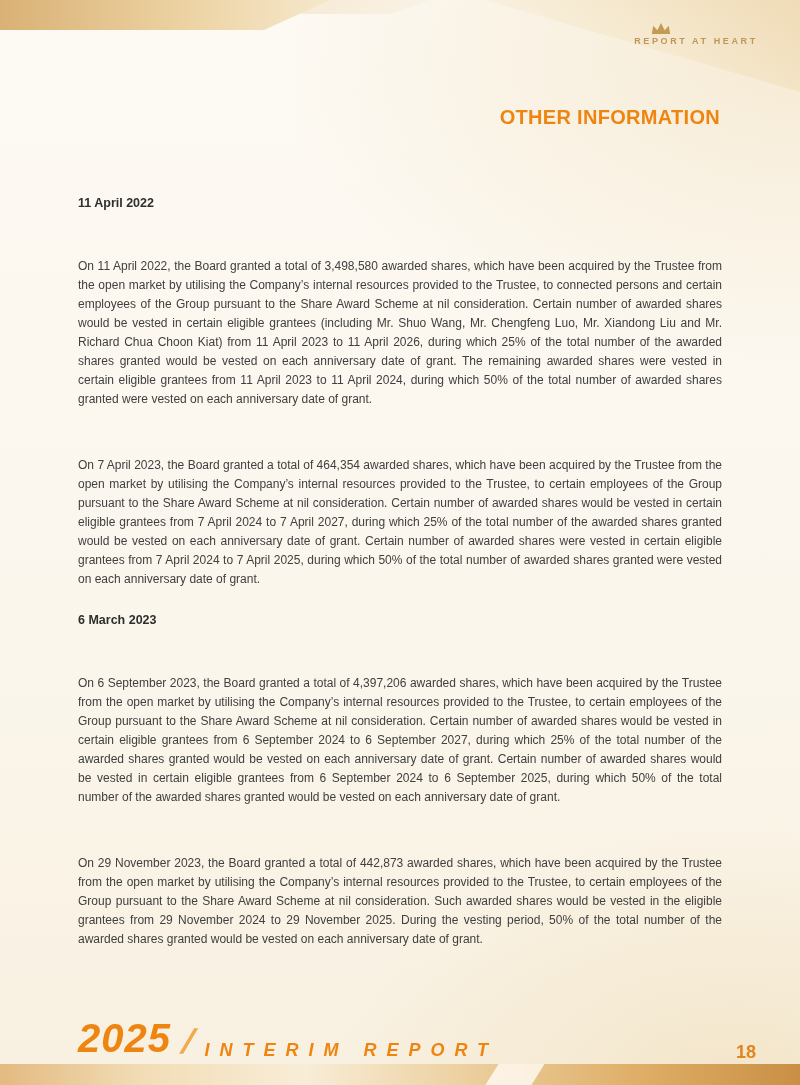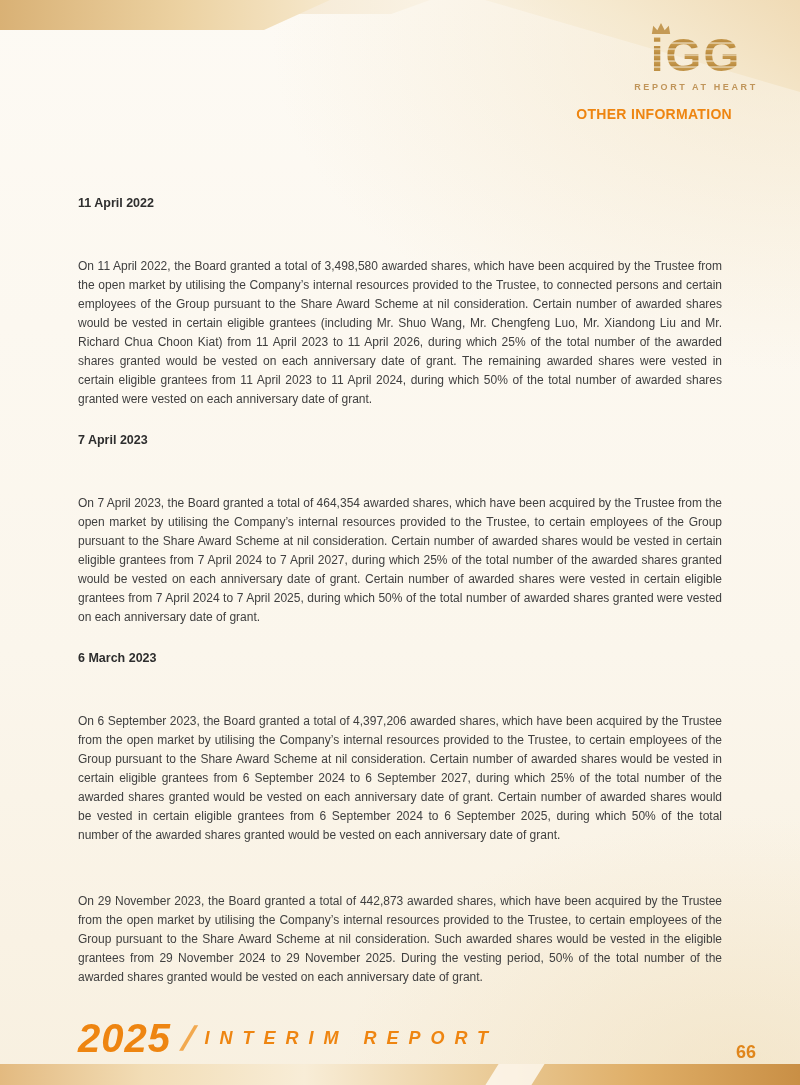--- a/index.html
+++ b/index.html
@@ -46,33 +46,33 @@
   .crown { position:absolute; top:4px; left:32px; width:22px; height:13px; }
   .logo-text {
     font-weight:bold; font-size:46px; line-height:46px; letter-spacing:2px;
     background:repeating-linear-gradient(180deg,#c79a4e 0px,#b98a3e 4px,#f6eedb 5px,#c79a4e 6px);
     -webkit-background-clip:text; background-clip:text; color:transparent;
   }
   .logo-tagline {
     margin-top:4px; font-size:9px; font-weight:bold; letter-spacing:2.6px; color:#c0955a;
   }
   .section-title {
-    position:absolute; top:106px; right:68px;
-    font-size:14px; font-weight:bold; color:#ee8511; letter-spacing:.3px;
+    position:absolute; top:106px; right:80px;
+    font-size:20px; font-weight:bold; color:#ee8511; letter-spacing:.3px;
   }
 
   
   .content { position:absolute; top:196px; left:78px; width:644px; color:#3c3c3c; }
   .block { margin-bottom:24px; }
   .block h2 { font-size:12.5px; font-weight:bold; color:#2e2e2e; margin-bottom:15px; }
   .block p  { font-size:12px; line-height:19px; text-align:justify; color:#404040;margin-top:47px; }
 
   
   .footer-brand {
-    position:absolute; left:78px; bottom:24px; display:flex; align-items:center; gap:12px;
+    position:absolute; left:78px; bottom:24px; display:flex; align-items:flex-end; gap:12px;
     color:#ee8511; font-style:italic; font-weight:bold;
   }
   .footer-year  { font-size:40px; letter-spacing:1px; }
   .footer-slash { font-size:34px; color:#f2a94f; transform:skewX(-12deg); }
   .footer-report{ font-size:18px; letter-spacing:10px; }
   .page-number  { position:absolute; right:44px; bottom:22px; font-size:18px; font-weight:bold; color:#e0861c; z-index:2; }
 </style>
 </head>
 <body>
 
@@ -80,53 +80,51 @@
 
   <div class="deco-top-left-2"></div>
   <div class="deco-top-left"></div>
   <div class="deco-top-right"></div>
 
   <header>
     <div class="logo">
       <svg class="crown" viewBox="0 0 24 14" aria-hidden="true">
         <path d="M2 13 L3.5 4 L8 9 L12 1 L16 9 L20.5 4 L22 13 Z" fill="#c49a55"></path>
       </svg>
-      <div class="logo-text">iGG</div>
       <div class="logo-tagline">REPORT AT HEART</div>
     </div>
     <h1 class="section-title">OTHER INFORMATION</h1>
   </header>
 
   <main class="content">
 
     <section class="block">
       <h2>11 April 2022</h2>
       <p>On 11 April 2022, the Board granted a total of 3,498,580 awarded shares, which have been acquired by the Trustee from the open market by utilising the Company’s internal resources provided to the Trustee, to connected persons and certain employees of the Group pursuant to the Share Award Scheme at nil consideration. Certain number of awarded shares would be vested in certain eligible grantees (including Mr. Shuo Wang, Mr. Chengfeng Luo, Mr. Xiandong Liu and Mr. Richard Chua Choon Kiat) from 11 April 2023 to 11 April 2026, during which 25% of the total number of the awarded shares granted would be vested on each anniversary date of grant. The remaining awarded shares were vested in certain eligible grantees from 11 April 2023 to 11 April 2024, during which 50% of the total number of awarded shares granted were vested on each anniversary date of grant.</p>
     </section>
 
     <section class="block">
-      <h2>7 April 2023</h2>
       <p>On 7 April 2023, the Board granted a total of 464,354 awarded shares, which have been acquired by the Trustee from the open market by utilising the Company’s internal resources provided to the Trustee, to certain employees of the Group pursuant to the Share Award Scheme at nil consideration. Certain number of awarded shares would be vested in certain eligible grantees from 7 April 2024 to 7 April 2027, during which 25% of the total number of the awarded shares granted would be vested on each anniversary date of grant. Certain number of awarded shares were vested in certain eligible grantees from 7 April 2024 to 7 April 2025, during which 50% of the total number of awarded shares granted were vested on each anniversary date of grant.</p>
     </section>
 
     <section class="block">
       <h2>6 March 2023</h2>
       <p>On 6 September 2023, the Board granted a total of 4,397,206 awarded shares, which have been acquired by the Trustee from the open market by utilising the Company’s internal resources provided to the Trustee, to certain employees of the Group pursuant to the Share Award Scheme at nil consideration. Certain number of awarded shares would be vested in certain eligible grantees from 6 September 2024 to 6 September 2027, during which 25% of the total number of the awarded shares granted would be vested on each anniversary date of grant. Certain number of awarded shares would be vested in certain eligible grantees from 6 September 2024 to 6 September 2025, during which 50% of the total number of the awarded shares granted would be vested on each anniversary date of grant.</p>
     </section>
 
     <section class="block">
       <p>On 29 November 2023, the Board granted a total of 442,873 awarded shares, which have been acquired by the Trustee from the open market by utilising the Company’s internal resources provided to the Trustee, to certain employees of the Group pursuant to the Share Award Scheme at nil consideration. Such awarded shares would be vested in the eligible grantees from 29 November 2024 to 29 November 2025. During the vesting period, 50% of the total number of the awarded shares granted would be vested on each anniversary date of grant.</p>
     </section>
 
   </main>
 
   <footer>
     <div class="footer-brand">
       <span class="footer-year">2025</span>
       <span class="footer-slash">/</span>
       <span class="footer-report">INTERIM REPORT</span>
     </div>
-    <div class="page-number">66</div>
+    <div class="page-number">18</div>
     <div class="deco-bottom"></div>
     <div class="deco-bottom-slash"></div>
   </footer>
 
 </div>
 
 </body></html>

